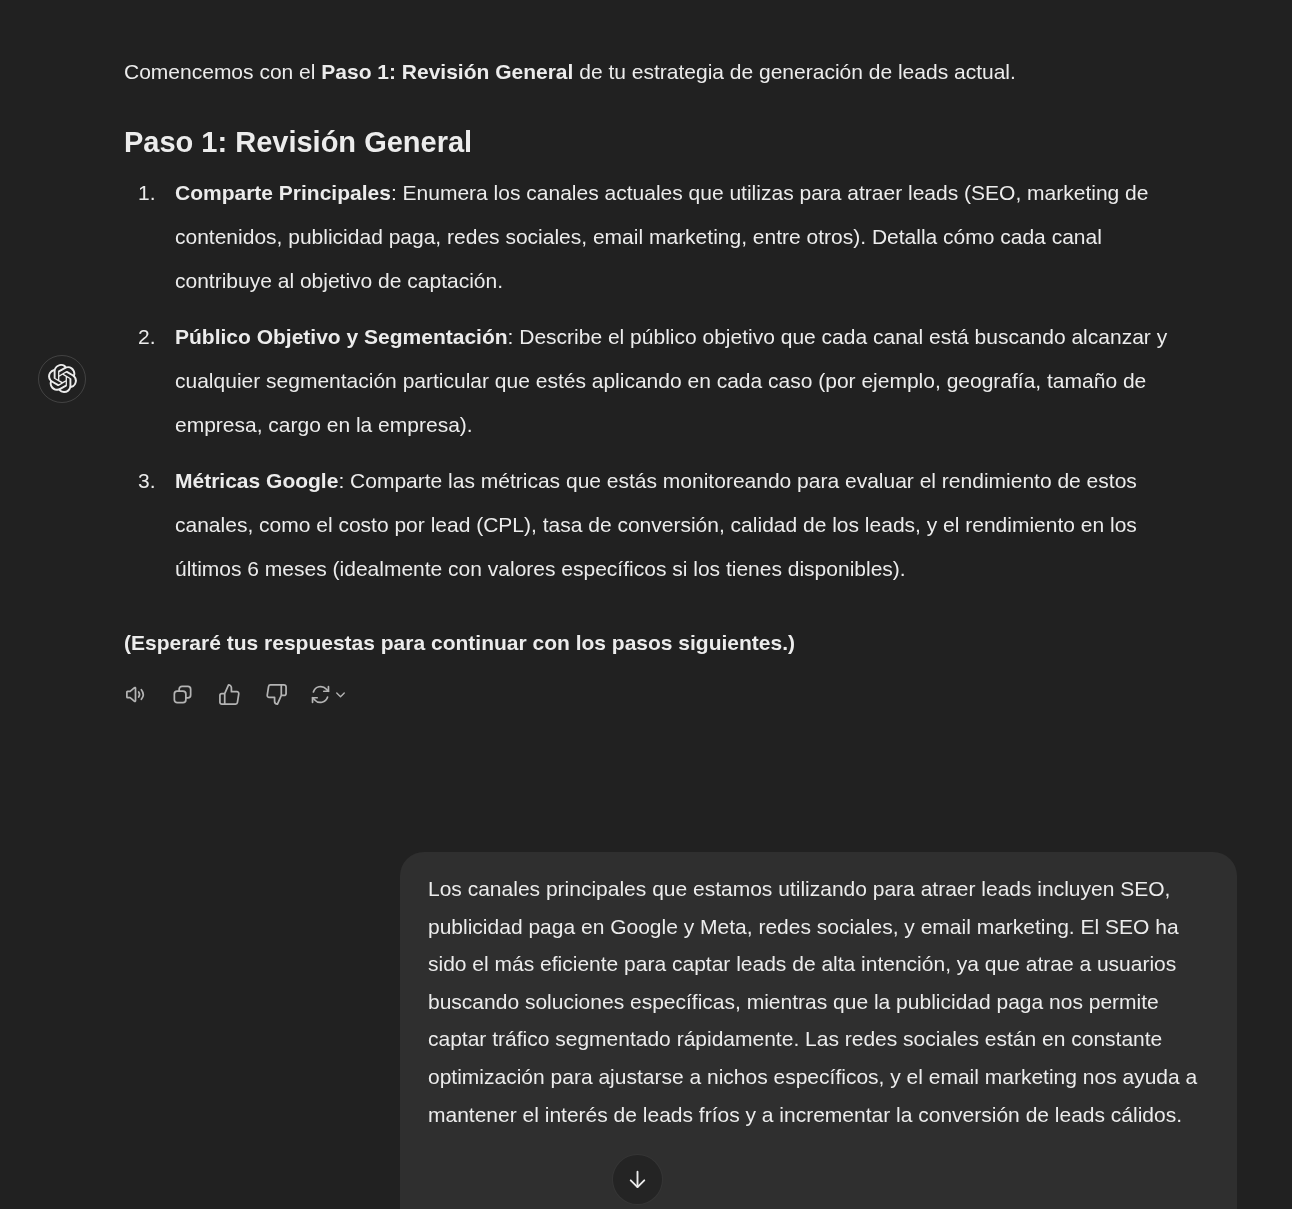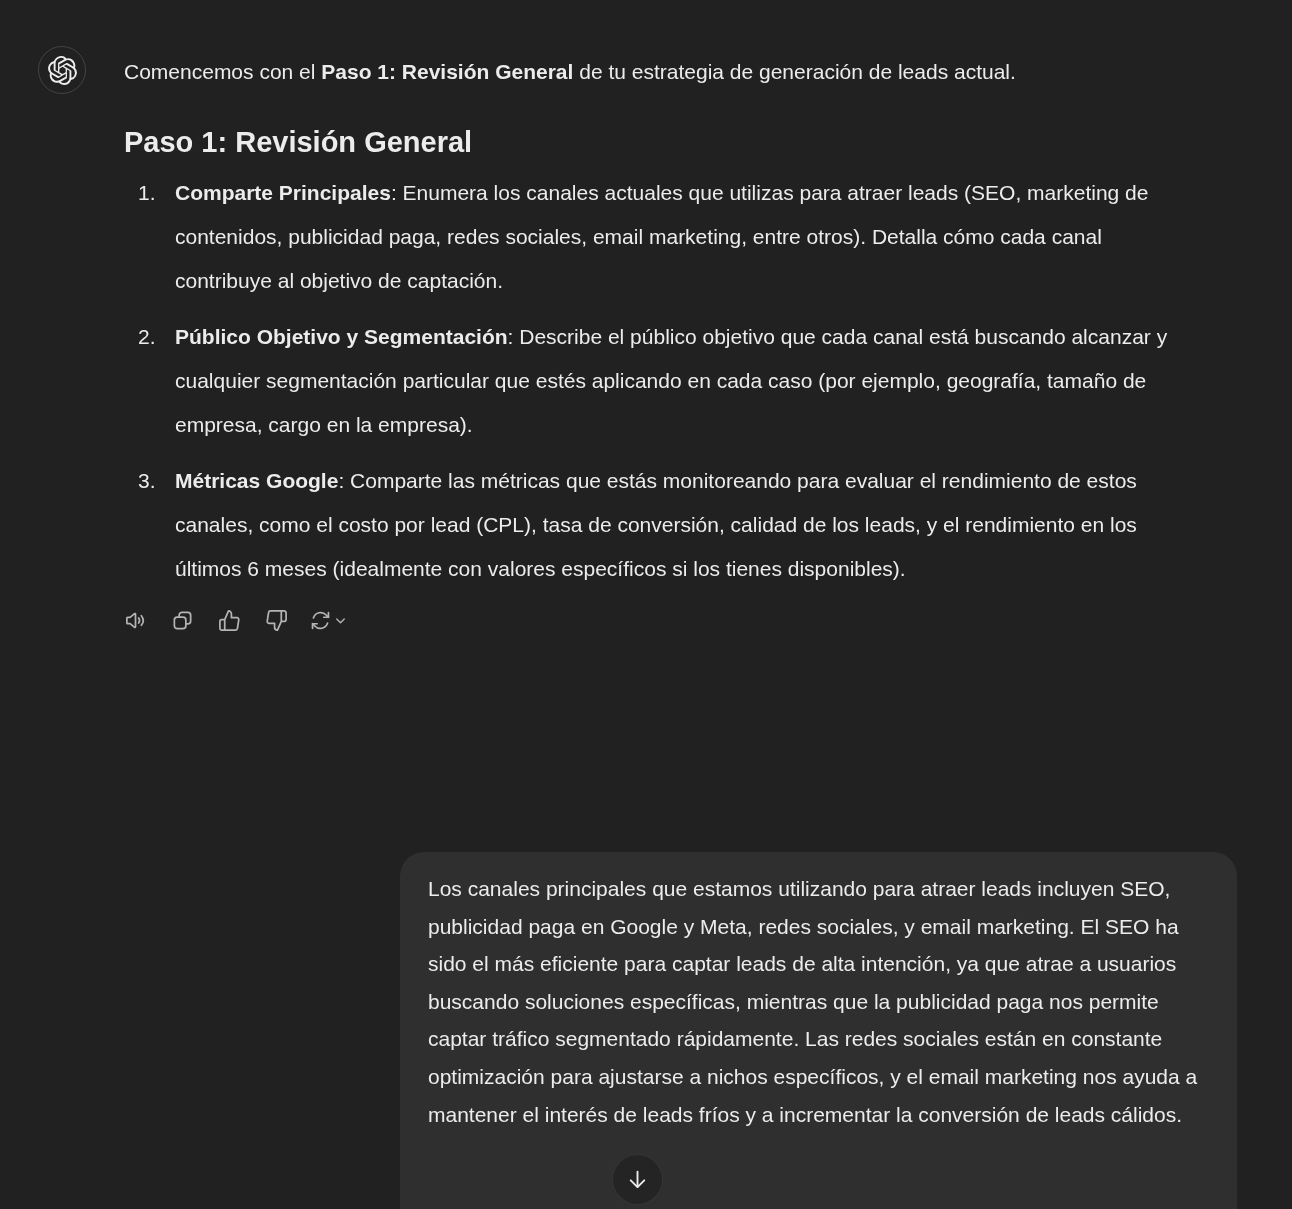--- a/index.html
+++ b/index.html
@@ -14,21 +14,21 @@
     -webkit-font-smoothing: antialiased;
   }
 
   
   .assistant-row {
     position: absolute;
     left: 38px; top: 46px;
     width: 1216px;
     display: flex;
     gap: 38px;
-    align-items: flex-start;
+    align-items: center;
   }
   .avatar {
     flex: 0 0 auto;
     width: 48px; height: 48px;
     border-radius: 50%;
     border: 1px solid rgba(255,255,255,0.15);
     display: flex; align-items: center; justify-content: center;
     background: transparent;
   }
   .avatar svg { width: 29px; height: 29px; fill: #ececec; }
@@ -138,20 +138,21 @@
         <li>
           <span class="li-num">2.</span>
           <div class="li-body"><span class="li-title">Público Objetivo y Segmentación</span><span>: Describe el público objetivo que cada canal está buscando alcanzar y cualquier segmentación particular que estés aplicando en cada caso (por ejemplo, geografía, tamaño de empresa, cargo en la empresa).</span></div>
         </li>
         <li>
           <span class="li-num">3.</span>
           <div class="li-body"><span class="li-title">Métricas Google</span><span>: Comparte las métricas que estás monitoreando para evaluar el rendimiento de estos canales, como el costo por lead (CPL), tasa de conversión, calidad de los leads, y el rendimiento en los últimos 6 meses (idealmente con valores específicos si los tienes disponibles).</span></div>
         </li>
       </ol>
 
+      <p class="closing">(Esperaré tus respuestas para continuar con los pasos siguientes.)</p>
 
       <div class="actions">
         <button class="icon-btn">
           <svg viewBox="0 0 24 24" fill="none" stroke="currentColor" stroke-width="1.8" stroke-linecap="round" stroke-linejoin="round">
             <path d="M11 4.9 6.4 8.7H3.7a.7.7 0 0 0-.7.7v5.2c0 .39.31.7.7.7h2.7L11 19.1c.4.33 1 .05 1-.47V5.37c0-.52-.6-.8-1-.47Z"></path>
             <path d="M15.3 9.4a4.4 4.4 0 0 1 0 5.2"></path>
             <path d="M18.1 7a8.1 8.1 0 0 1 0 10"></path>
           </svg>
         </button>
         <button class="icon-btn">

